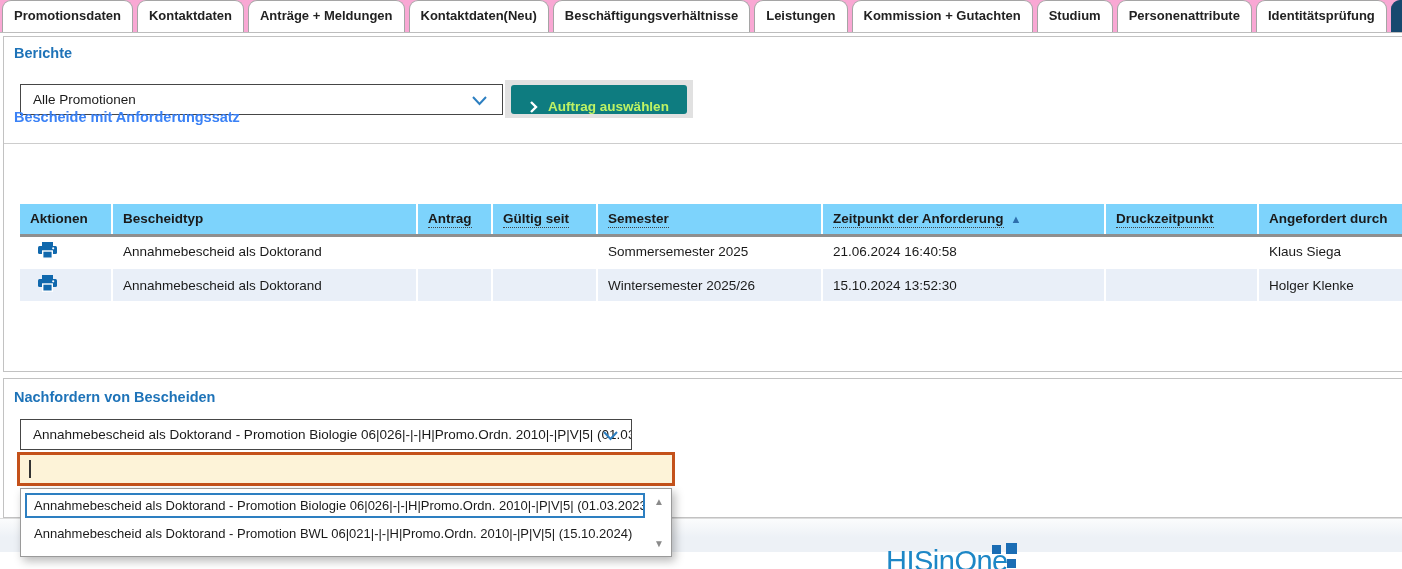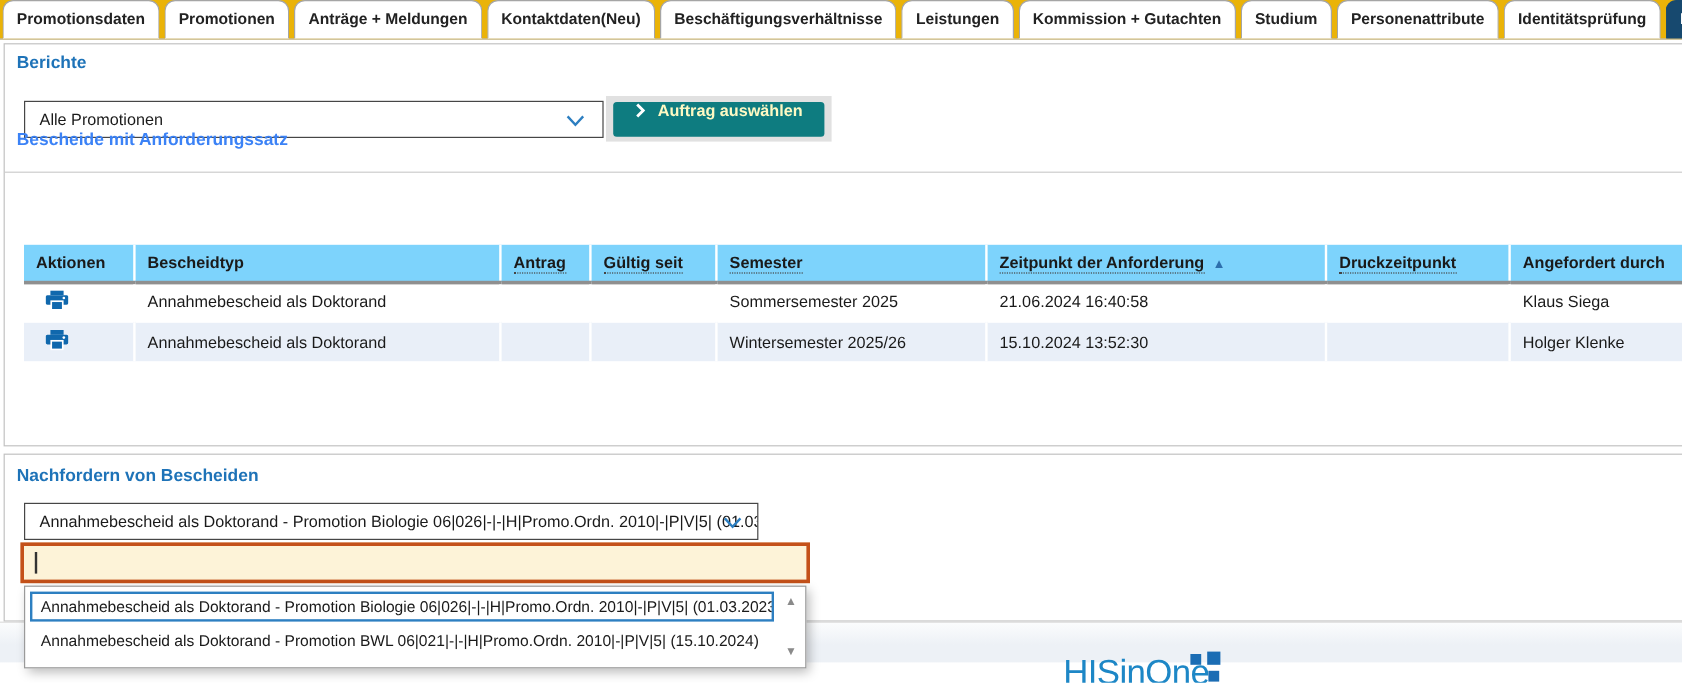--- a/index.html
+++ b/index.html
@@ -10,21 +10,21 @@
     color: #1a1a1a;
     background: #fff;
   }
 
   
   .tab-bar {
     position: absolute; top: 0; left: 0; right: 0; height: 33px;
     display: flex; align-items: flex-start; gap: 4px;
     padding-left: 2px;
     border-bottom: 1px solid #bdbdbd;
-    background: #eab308;
+    background: #f9a8d4;
   }
   .tab {
     height: 32px; line-height: 30px;
     padding: 0 11px;
     border: 1px solid #a5a5a5; border-bottom: none;
     border-radius: 9px 9px 0 0;
     font-size: 13px; font-weight: 600; color: #222;
     white-space: nowrap; cursor: pointer; background: #fff;
   }
   .tab.active {
@@ -59,23 +59,23 @@
   .sel-report .chevron { right: 14px; }
   .sel-bescheid { left: 16px; top: 40px; width: 612px; height: 31px; }
   .sel-bescheid .chevron { right: 12px; }
   .sel-bescheid .select-value { padding-right: 6px; }
 
   .button-panel {
     position: absolute; left: 501px; top: 43px; width: 188px; height: 38px;
     background: #e1e1e1; display: flex; align-items: center; justify-content: center;
   }
   .btn-primary {
-    display: flex; align-items: flex-start; gap: 10px;
+    display: flex; align-items: flex-end; gap: 10px;
     height: 29px; padding: 0 18px;
-    background: #0e7c80; color: #fef9c3;
+    background: #0e7c80; color: #bef264;
     border: none; border-radius: 3px;
     font-family: inherit; font-size: 13.5px; font-weight: 700;
     cursor: pointer;
   }
 
   .section-title {
     position: absolute; left: 10px; top: 72px;
     font-size: 14.5px; font-weight: 700; color: #3b82f6;
   }
   .section-rule {
@@ -159,21 +159,21 @@
   .sq2 { left: 1006px; top: 24px; width: 11px; height: 11px; }
   .sq3 { left: 1007px; top: 40px; width: 9px;  height: 9px; }
 
   .chevron svg, .btn-chevron svg { display: block; }
 </style>
 </head>
 <body>
 
 <nav class="tab-bar">
   <div class="tab">Promotionsdaten</div>
-  <div class="tab">Promotionen</div>
+  <div class="tab">Kontaktdaten</div>
   <div class="tab">Anträge + Meldungen</div>
   <div class="tab">Kontaktdaten(Neu)</div>
   <div class="tab">Beschäftigungsverhältnisse</div>
   <div class="tab">Leistungen</div>
   <div class="tab">Kommission + Gutachten</div>
   <div class="tab">Studium</div>
   <div class="tab">Personenattribute</div>
   <div class="tab">Identitätsprüfung</div>
   <div class="tab active">Berichte</div>
 </nav>

